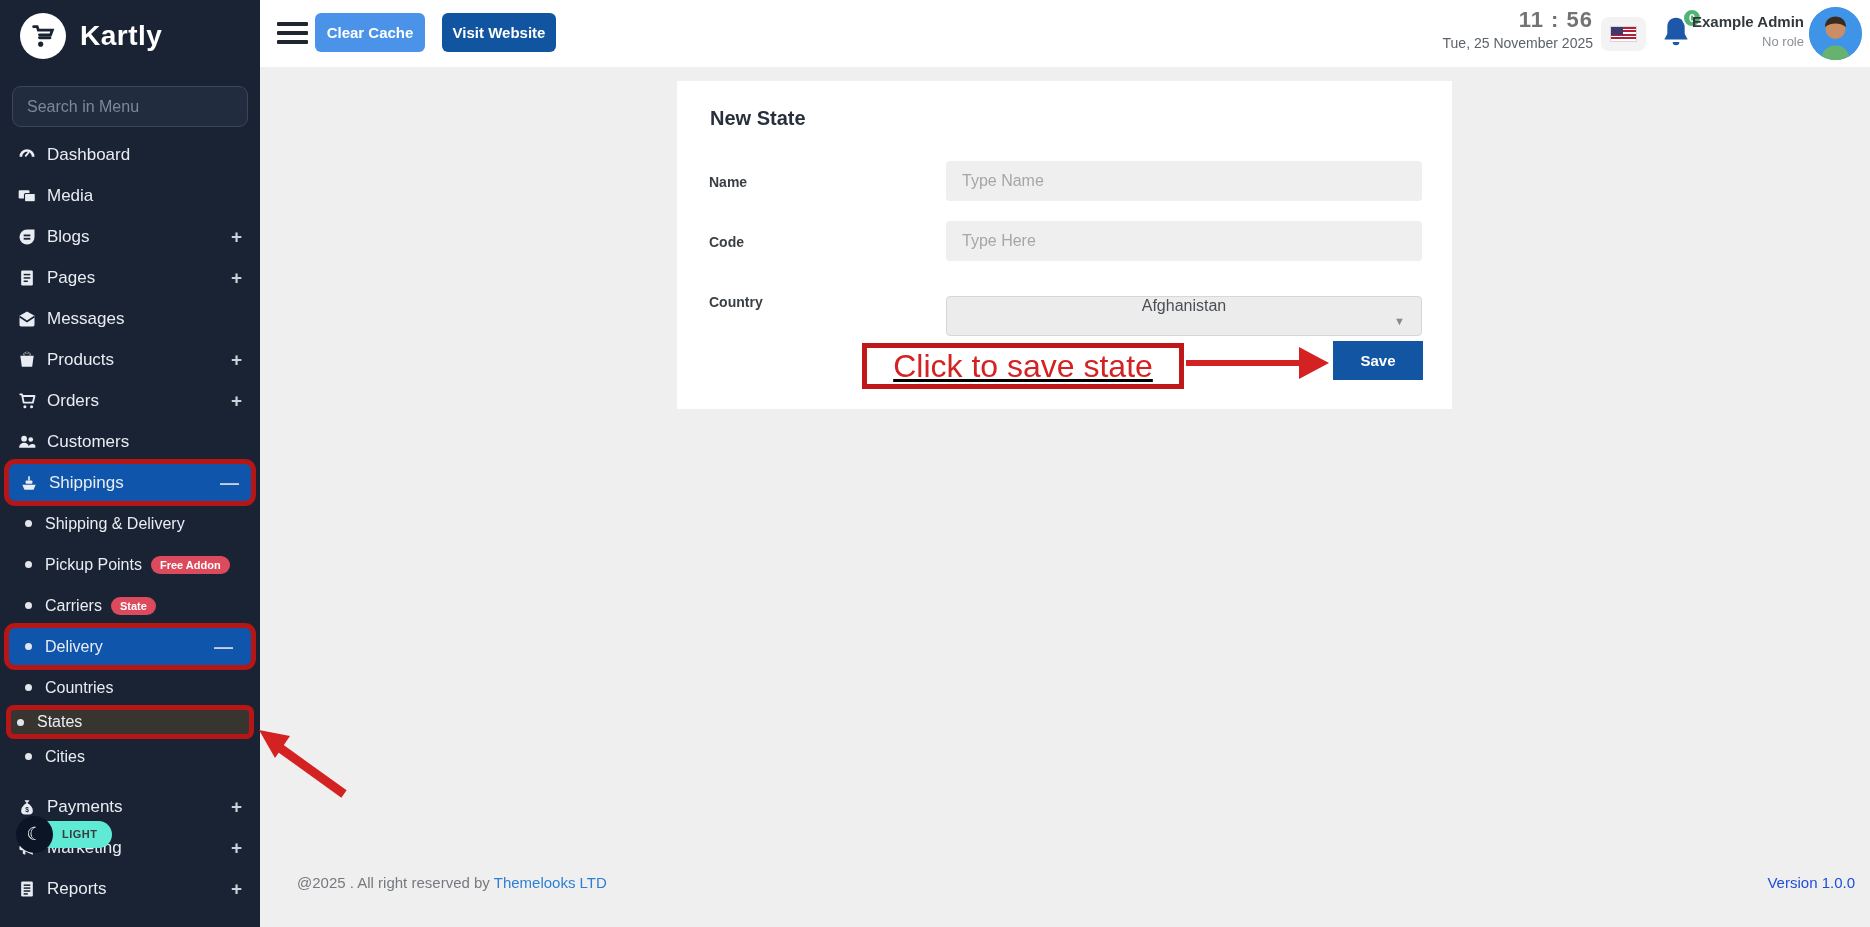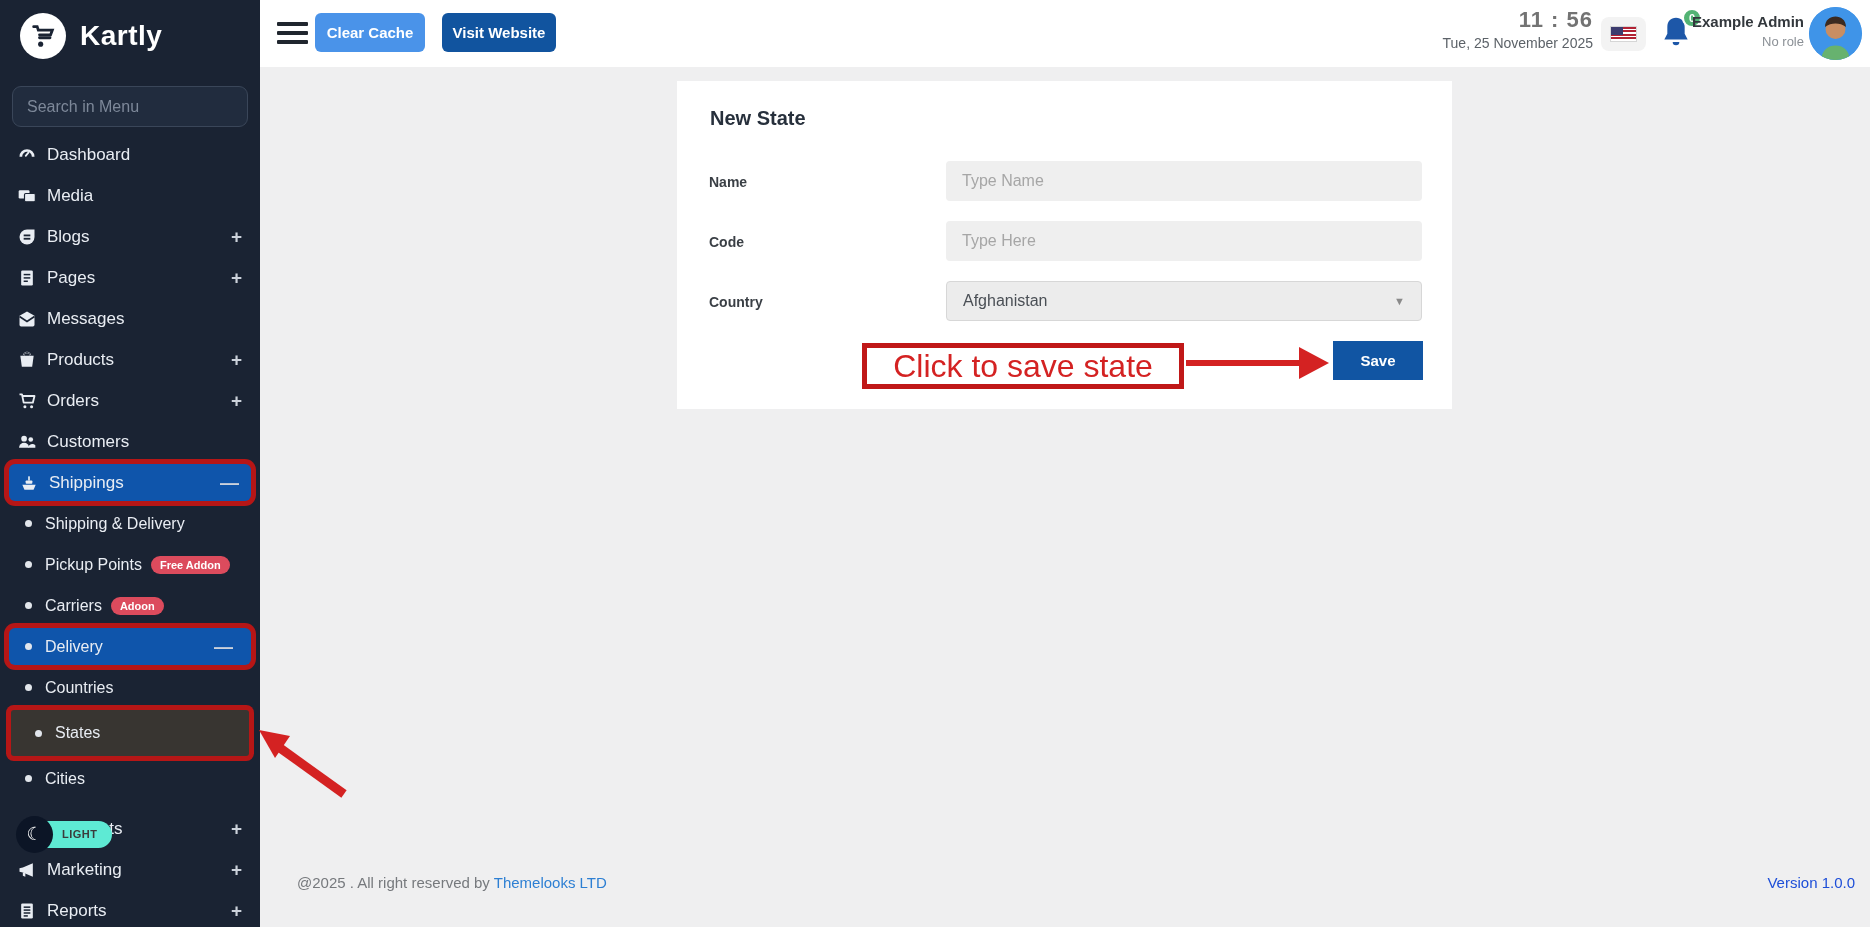--- a/index.html
+++ b/index.html
@@ -18,21 +18,21 @@
   .mi { display:flex; align-items:center; height:41px; padding:0 18px 0 15px; color:#e9edf3; font-size:17px; position:relative; cursor:pointer; }
   .mi .ic { width:24px; display:flex; justify-content:center; align-items:center; }
   .mi .lbl { margin-left:8px; }
   .exp { margin-left:auto; color:#ccd2db; font-size:19px; font-weight:bold; }
   .sub { display:flex; align-items:center; height:41px; padding:0 18px 0 25px; color:#e9edf3; font-size:16px; cursor:pointer; }
   .dot { width:7px; height:7px; border-radius:50%; background:#e2e6ec; margin-right:13px; flex:0 0 auto; }
   .badge { margin-left:9px; background:#dc4b5d; color:#fff; font-size:11px; font-weight:bold; padding:3px 9px; border-radius:11px; white-space:nowrap; }
   .active-blue { background:#0f55ab; border-radius:6px; margin:2px 9px; height:37px; box-shadow:0 0 0 5px #b61616; }
   .mi.active-blue { padding:0 12px 0 8px; }
   .sub.active-blue { padding-left:16px; }
-  .sub.hl-gray { background:#383531; border-radius:3px; margin:2px 11px; height:46px; box-shadow:0 0 0 5px #b61616; padding-left:24px; }
+  .sub.hl-gray { background:#383531; border-radius:3px; margin:2px 11px; height:24px; box-shadow:0 0 0 5px #b61616; padding-left:6px; }
   .gap-top { margin-top:9px; }
 
   .theme-toggle { position:absolute; left:28px; top:821px; z-index:9; cursor:pointer; }
   .toggle-pill { height:27px; background:#5eead4; border-radius:14px; padding:0 14px 0 34px; line-height:27px; font-size:11px; font-weight:bold; color:#3b3b3b; letter-spacing:0.5px; }
   .toggle-circle { position:absolute; left:-12px; top:-5px; width:37px; height:37px; border-radius:50%; background:#0c1526; color:#fff; text-align:center; line-height:36px; font-size:18px; }
 
   
   .topbar { position:absolute; left:260px; top:0; width:1610px; height:67px; background:#fff; z-index:4; }
   .hamburger { position:absolute; left:17px; top:22px; width:31px; height:22px; display:flex; flex-direction:column; justify-content:space-between; cursor:pointer; }
   .hamburger span { display:block; height:4px; background:#20262e; border-radius:1px; }
@@ -62,21 +62,21 @@
   .card-title { position:absolute; left:33px; top:26px; font-size:20px; font-weight:bold; color:#27303c; }
   .frow-label { position:absolute; left:32px; font-size:14px; font-weight:bold; color:#3a3f45; }
   .ctrl { position:absolute; left:269px; width:476px; height:40px; border-radius:4px; }
   .tinput { background:#efefef; border:none; outline:none; font-size:16px; color:#444; padding:0 16px; font-family:"Liberation Sans", sans-serif; }
   .tinput::placeholder { color:#a6a6a6; }
   .selectbox { background:#ececec; border:1px solid #d7d7d7; display:flex; align-items:center; padding:0 16px; font-size:16px; color:#4a4f55; cursor:pointer; }
   .selectbox .caret { margin-left:auto; color:#8a8a8a; font-size:11px; }
   .save-btn { position:absolute; left:656px; top:260px; width:90px; height:39px; background:#1155a3; color:#fff; border:none; border-radius:0; font-weight:bold; font-size:15px; cursor:pointer; font-family:"Liberation Sans", sans-serif; }
 
   
-  .note-box { position:absolute; left:185px; top:262px; width:322px; height:46px; border:5px solid #c01818; background:#fff; display:flex; align-items:center; justify-content:center; z-index:6; }
+  .note-box { position:absolute; left:185px; top:262px; width:322px; height:46px; border:5px solid #c01818; background:#fff; display:flex; align-items:center; justify-content:center; z-index:6;text-decoration:underline; }
   .note-text { font-size:32px; color:#d42222; white-space:nowrap; }
   .arrow-line { position:absolute; left:509px; top:279px; width:116px; height:6px; background:#d42222; z-index:6; }
   .arrow-head { position:absolute; left:622px; top:266px; width:0; height:0; border-top:16px solid transparent; border-bottom:16px solid transparent; border-left:30px solid #d42222; z-index:6; }
   .side-arrow { position:absolute; left:-8px; top:645px; z-index:7; }
 
   .footer { position:absolute; left:37px; right:12px; top:791px; font-size:15px; color:#76797d;margin-top:16px; }
   .footer-link { color:#2d7fd3; cursor:pointer; }
   .version { position:absolute; right:3px; top:0; color:#1d4ed8; }
 </style>
 </head>
@@ -210,21 +210,21 @@
 
     <div class="sub">
       <span class="dot"></span>
       <span>Pickup Points</span>
       <span class="badge">Free Addon</span>
     </div>
 
     <div class="sub">
       <span class="dot"></span>
       <span>Carriers</span>
-      <span class="badge">Adoon</span>
+      <span class="badge">State</span>
     </div>
 
     <div class="sub active-blue">
       <span class="dot"></span>
       <span>Delivery</span>
       <span class="exp">—</span>
     </div>
 
     <div class="sub">
       <span class="dot"></span>
@@ -334,21 +334,21 @@
   <div class="card">
     <div class="card-title">New State</div>
 
     <div class="frow-label" style="top:93px;">Name</div>
     <input class="ctrl tinput" style="top: 80px;" type="text" placeholder="Type Name">
 
     <div class="frow-label" style="top:153px;">Code</div>
     <input class="ctrl tinput" style="top: 140px;" type="text" placeholder="Type Here">
 
     <div class="frow-label" style="top:213px;">Country</div>
-    <div class="ctrl selectbox" style="top:200px;">
+    <div class="ctrl selectbox" style="top:215px;flex-direction:column;">
       <span>Afghanistan</span>
       <span class="caret">▼</span>
     </div>
 
     <button class="save-btn">Save</button>
 
     <div class="note-box">
       <span class="note-text">Click to save state</span>
     </div>
     <div class="arrow-line"></div>

